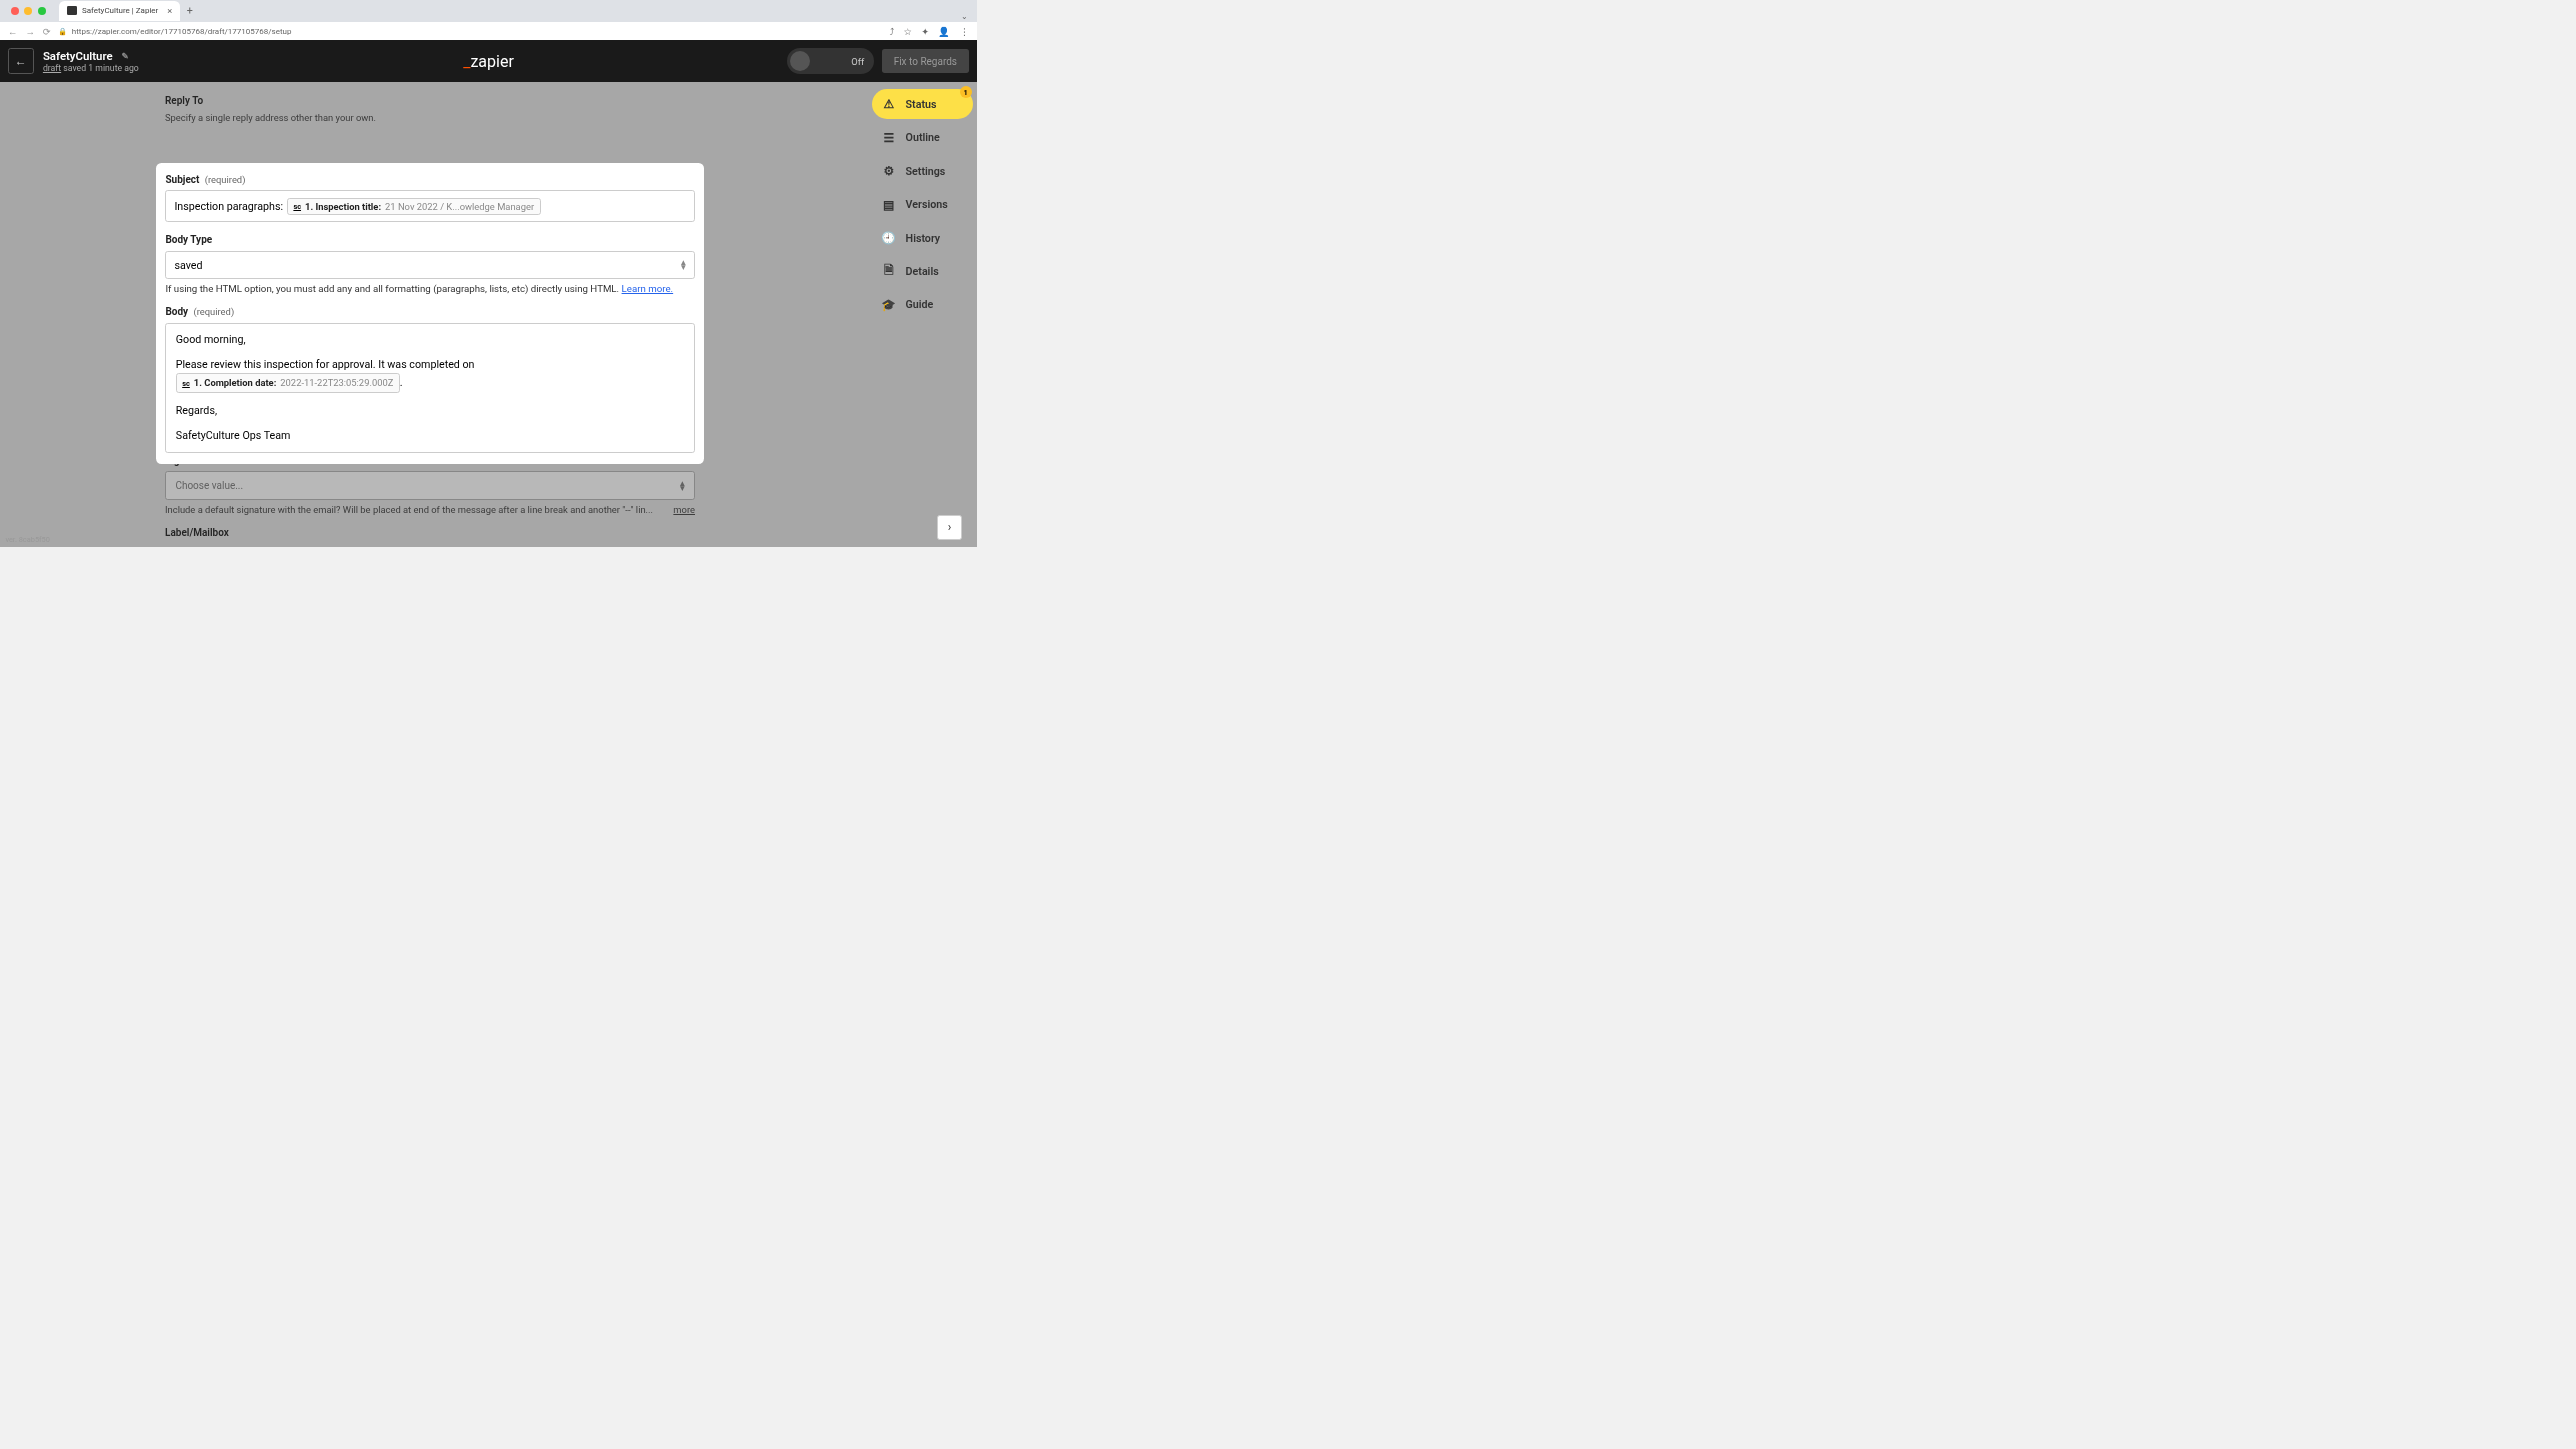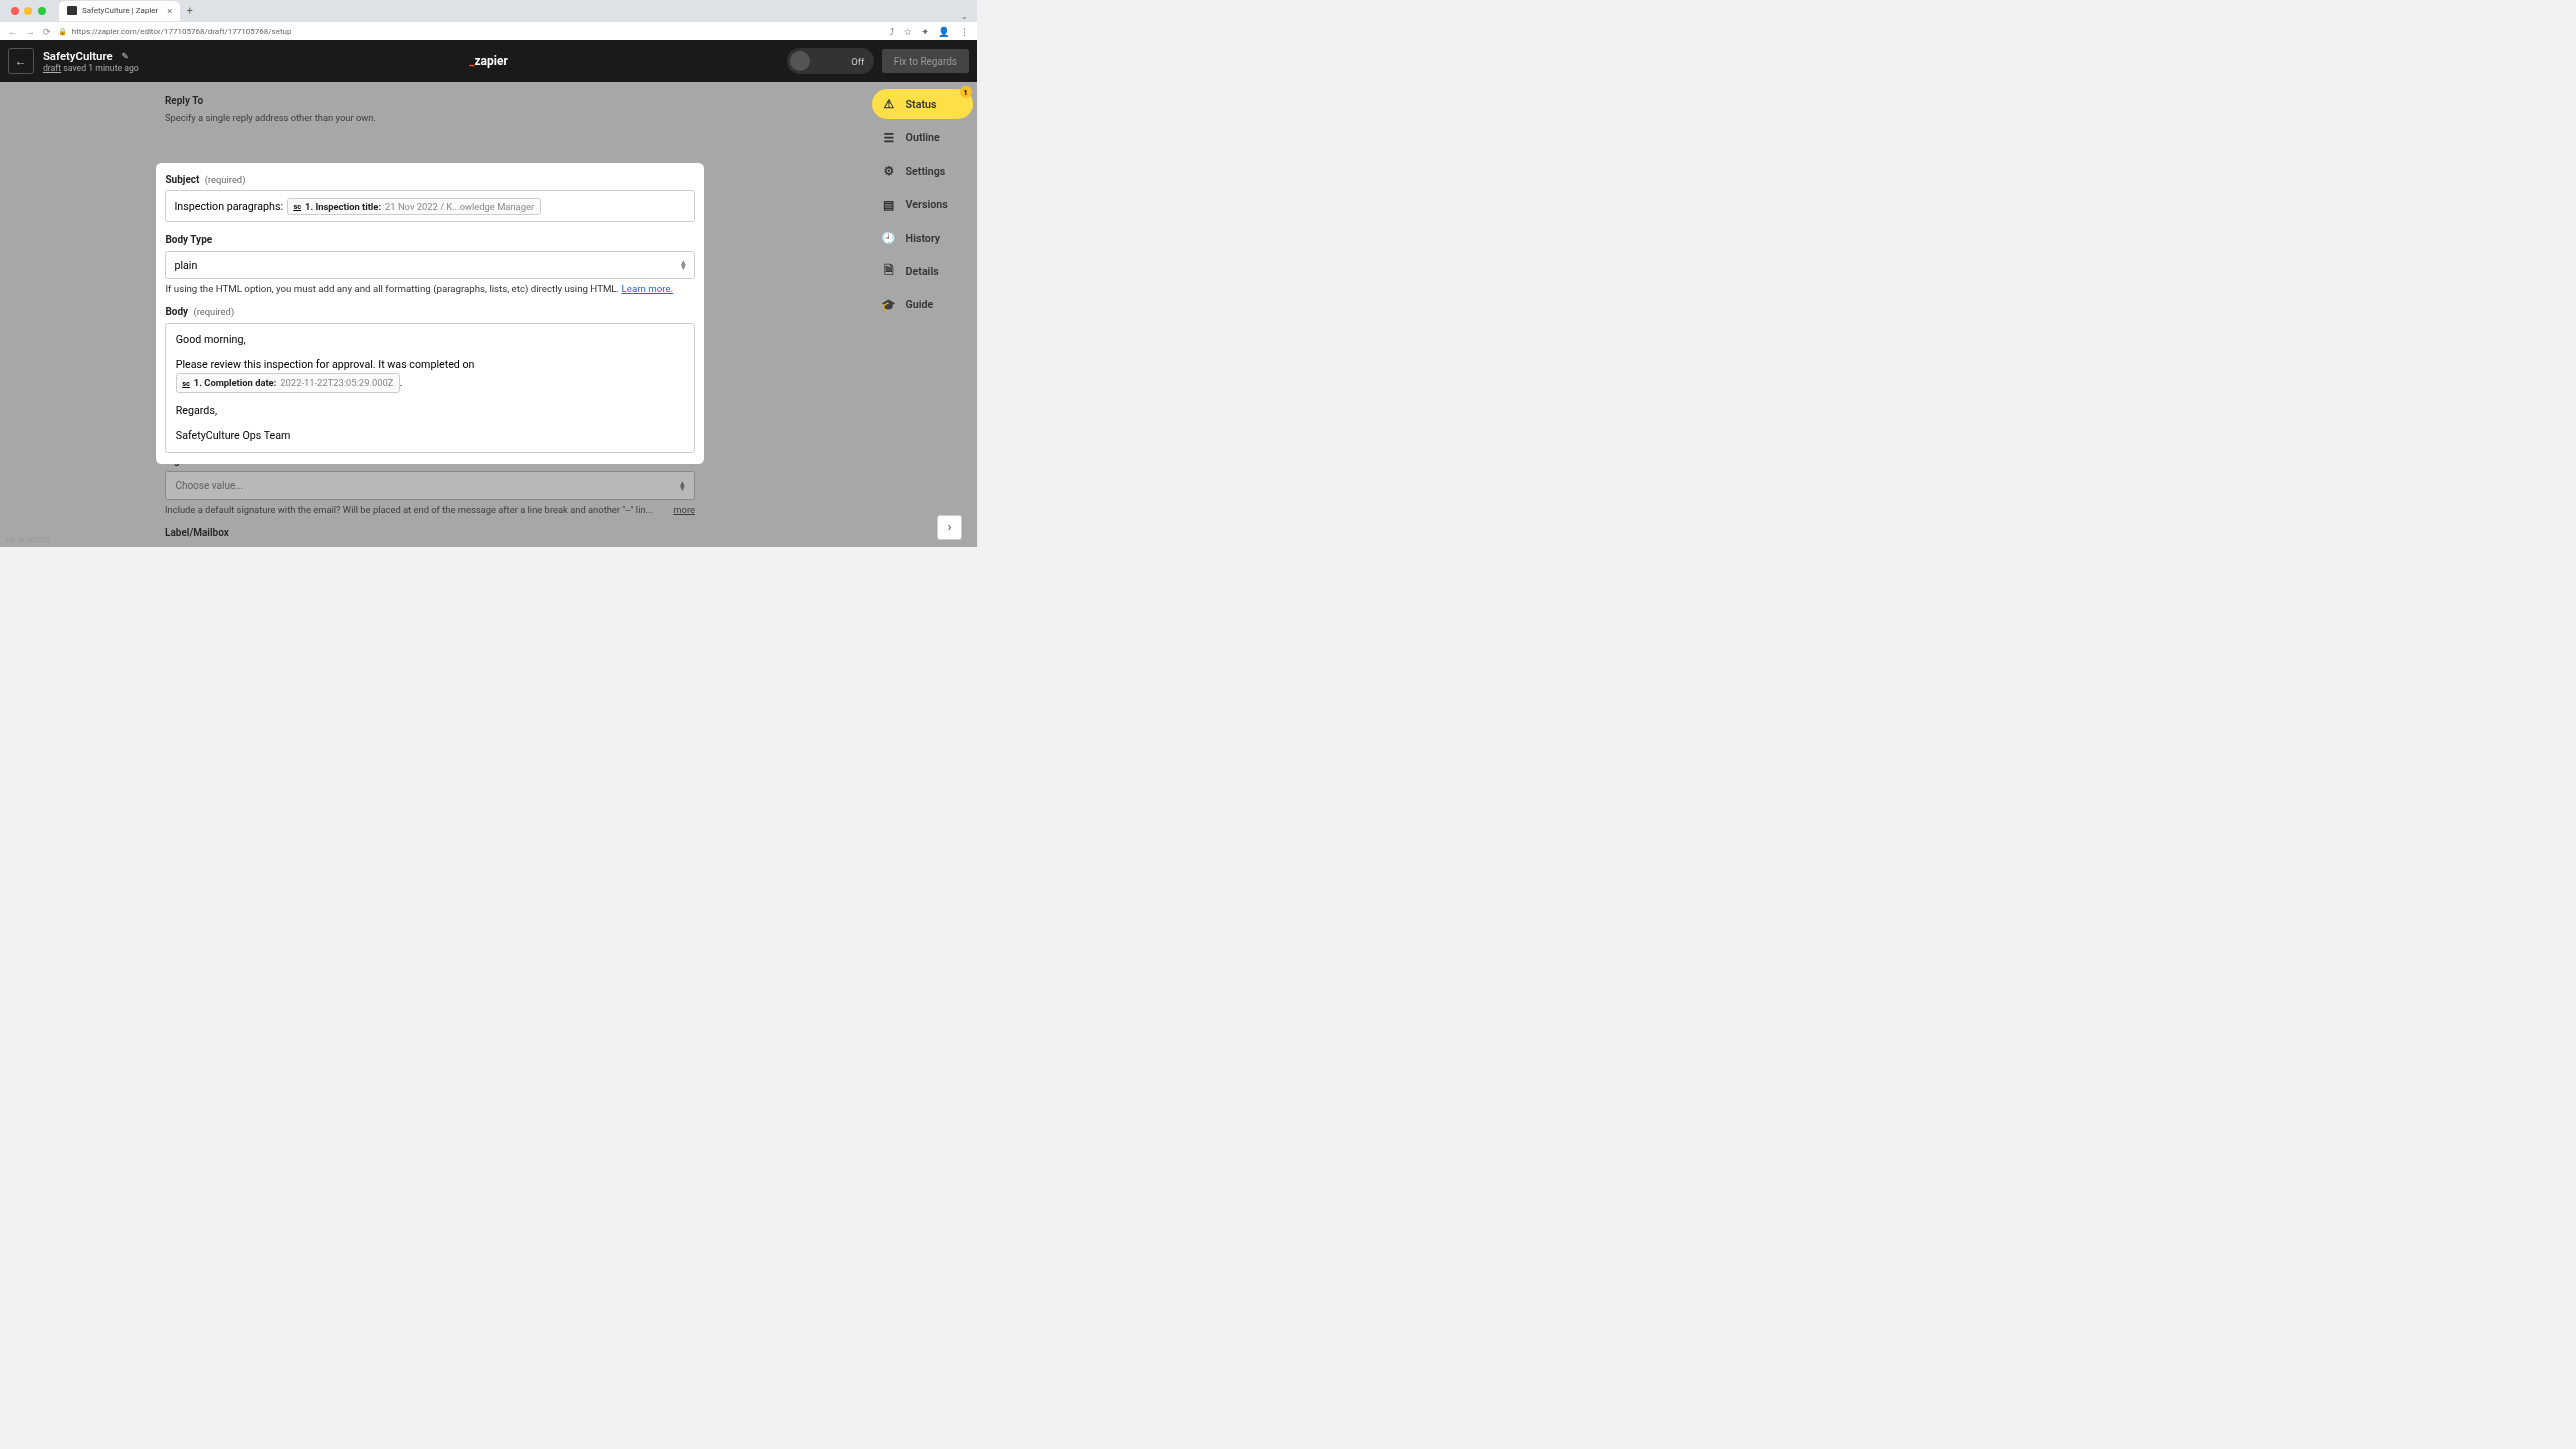--- a/index.html
+++ b/index.html
@@ -25,21 +25,21 @@
 .chevron-down-browser { position: absolute; right: 9.4px; top: 12px; color: #666; font-size: 8px; }
 
 
 .app-header { background: #1a1a1a; height: 42px; display: flex; align-items: center; padding: 0 8px; color: #fff; position: relative; }
 .back-btn { width: 25.5px; height: 25.5px; border: 0.7px solid #555; border-radius: 2.7px; display: flex; align-items: center; justify-content: center; color: #ccc; font-size: 12px; margin-right: 9.4px; }
 .header-title-block { display: flex; flex-direction: column; }
 .header-title { display: flex; align-items: center; gap: 9px; font-size: 11.4px; font-weight: 600; }
 .edit-icon { color: #888; font-size: 8.7px; }
 .header-sub { font-size: 8.7px; color: #aaa; }
 .header-sub .underline { text-decoration: underline; }
-.zapier-logo { position: absolute; left: 50%; transform: translateX(-50%); font-size: 12px; font-weight: 700; color: #fff; }
+.zapier-logo { position: absolute; left: 50%; transform: translateX(-50%); font-size: 16px; font-weight: 400; color: #fff; }
 .zapier-logo .accent { color: #ff4f00; }
 .header-right { margin-left: auto; display: flex; align-items: center; gap: 8px; }
 .toggle { display: flex; align-items: center; background: #333; border-radius: 13.4px; padding: 2.7px; gap: 5.4px; }
 .toggle-circle { width: 20px; height: 20px; background: #555; border-radius: 50%; }
 .toggle-label { color: #ccc; font-size: 9.4px; padding-right: 6.7px; margin-left: 36px; }
 .fix-btn { background: #444; color: #999; padding: 6.7px 12px; border-radius: 2.7px; font-size: 10px; }
 
 
 .main-area { position: relative; height: 466px; background: #e8e8e8; }
 .dim-overlay { position: absolute; inset: 0; background: rgba(0,0,0,0.28); }
@@ -217,21 +217,21 @@
           <span class="pill-value">21 Nov 2022 / K...owledge Manager</span>
         </span>
       </div>
     </div>
 
     <div class="field-block">
       <div class="field-label-row">
         <span class="field-label">Body Type</span>
       </div>
       <div class="field-select">
-        <span>plain</span>
+        <span>saved</span>
         <span class="select-chevron">
             <span>▴</span>
             <span>▾</span>
           </span>
       </div>
       <div class="field-help">
         <span>If using the HTML option, you must add any and all formatting (paragraphs, lists, etc) directly using HTML. </span><a href="#">Learn more.</a>
       </div>
     </div>
 

